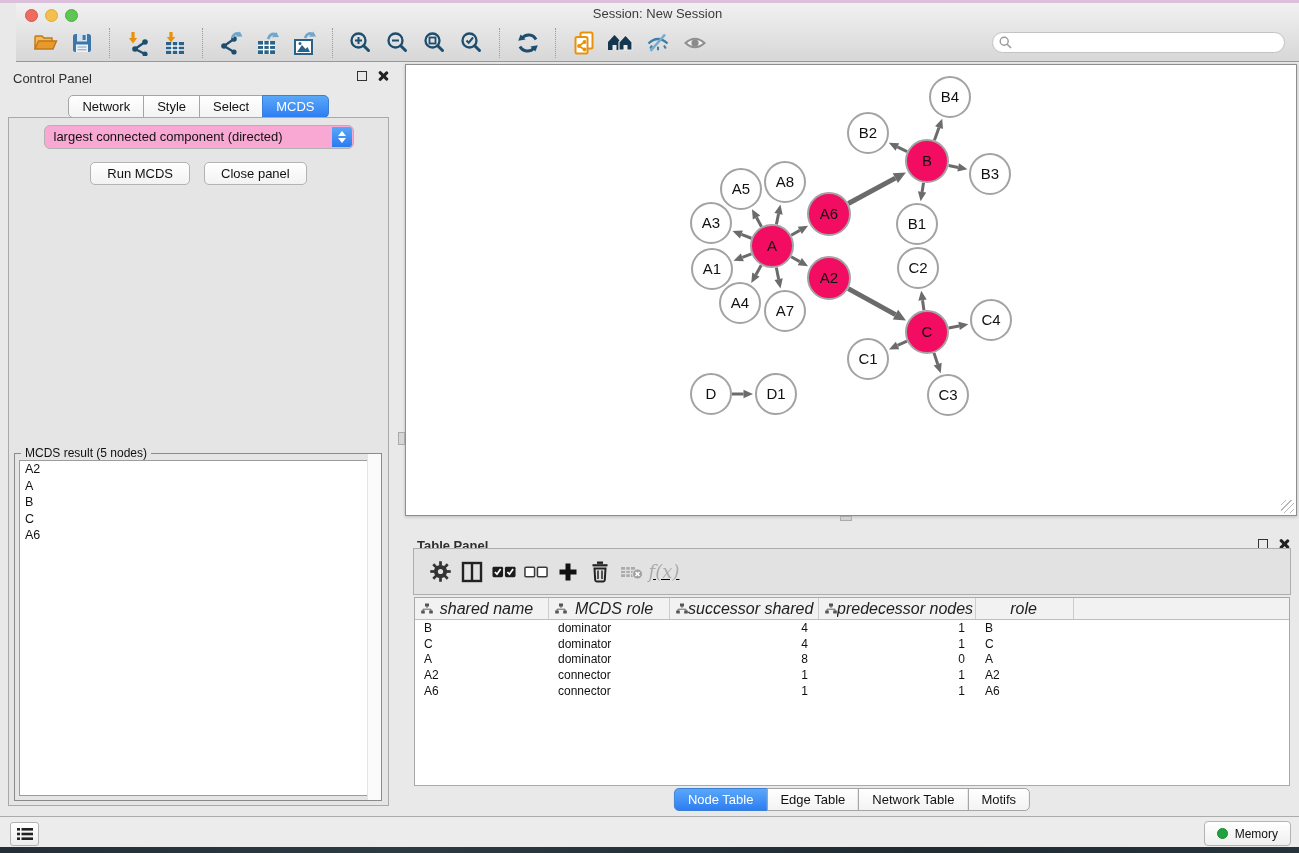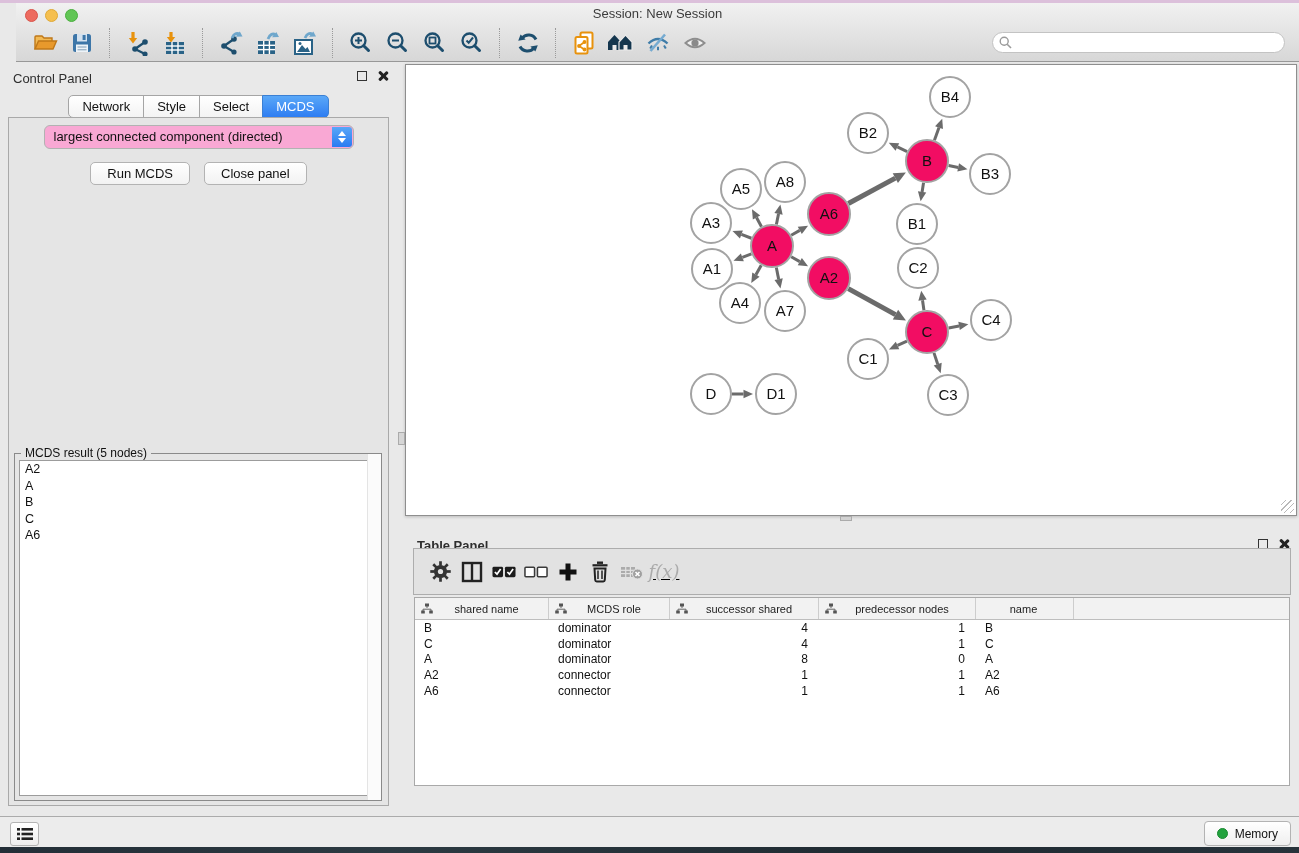--- a/index.html
+++ b/index.html
@@ -77,21 +77,21 @@
   .table-panel{position:absolute;left:405px;top:518px;width:894px;height:298px;}
   .tp-title{position:absolute;left:12px;top:8px;}
   .tp-head{position:absolute;left:0;top:12px;width:100%;height:28px;font-weight:bold;}
   .tp-toolbar{position:absolute;left:8px;right:8px;top:30px;height:47px;background:#E2E2E2;
               border:1px solid #ADADAD;display:flex;align-items:center;padding-left:14px;box-sizing:border-box;}
   .tp-tool{display:flex;align-items:center;justify-content:center;width:24px;height:26px;margin-right:8px;text-decoration:underline;}
   .fx{font-family:"DejaVu Serif",serif;font-style:italic;font-size:18px;color:#ABABAB;}
   .tbl{position:absolute;left:9px;right:9px;top:79px;height:187px;background:#fff;border:1px solid #A9A9A9;overflow:hidden;}
   .thead{display:flex;height:22px;background:#F2F2F2;border-bottom:1px solid #BEBEBE;box-sizing:border-box;}
   .th{display:flex;align-items:center;box-sizing:border-box;border-right:1px solid #CDCDCD;
-      font-size:11px;color:#222;padding-left:6px;}
+      font-size:16px;color:#222;padding-left:6px;font-style:italic;}
   .th .th-label{flex:1;text-align:center;padding-right:8px;white-space:nowrap;overflow:hidden;}
   .tr{display:flex;height:15.8px;align-items:center;font-size:12px;color:#111;}
   .td{box-sizing:border-box;white-space:nowrap;overflow:hidden;}
   .td.left{padding-left:9px;text-align:left;}
   .td.right{padding-right:11px;text-align:right;}
   .tp-tabs{position:absolute;left:50%;transform:translateX(-50%);top:270px;}
   
   .statusbar{position:absolute;left:0;top:816px;width:100%;height:31px;background:#ECECEC;
              border-top:1px solid #ABABAB;box-sizing:border-box;}
   .list-btn{position:absolute;left:10px;top:5px;width:27px;height:22px;background:linear-gradient(#FFF,#EDEDED);
@@ -565,21 +565,21 @@
           <div class="th" style="width: 157px;">
             <svg width="12" height="11" viewBox="0 0 12 11">
               <path d="M6 3 V5 M2 8 V6.2 H10 V8" fill="none" stroke="#666" stroke-width="1"></path>
               <rect x="4" y="0.5" width="4" height="3" fill="#555"></rect>
               <rect x="0.2" y="7.5" width="3.6" height="3" fill="#555"></rect>
               <rect x="8.2" y="7.5" width="3.6" height="3" fill="#555"></rect>
             </svg>
             <span class="th-label">predecessor nodes</span>
           </div>
           <div class="th" style="width: 98px;">
-            <span class="th-label">name</span>
+            <span class="th-label">role</span>
           </div>
         </div>
       <div class="tbody">
           <div class="tr">
             <div class="td left" style="width: 134px;">B</div>
             <div class="td left" style="width: 121px;">dominator</div>
             <div class="td right" style="width: 149px;">4</div>
             <div class="td right" style="width: 157px;">1</div>
             <div class="td left" style="width: 98px;">B</div>
           </div>
@@ -606,20 +606,26 @@
           </div>
           <div class="tr">
             <div class="td left" style="width: 134px;">A6</div>
             <div class="td left" style="width: 121px;">connector</div>
             <div class="td right" style="width: 149px;">1</div>
             <div class="td right" style="width: 157px;">1</div>
             <div class="td left" style="width: 98px;">A6</div>
           </div>
         </div>
     </div>
+    <div class="tp-tabs seg">
+        <div class="tab active">Node Table</div>
+        <div class="tab">Edge Table</div>
+        <div class="tab">Network Table</div>
+        <div class="tab">Motifs</div>
+      </div>
   </div>
 
   <div class="statusbar">
     <div class="list-btn">
       <svg width="16" height="14" viewBox="0 0 16 14">
         <g fill="#222">
           <rect x="0" y="1" width="3" height="2.6"></rect>
             <rect x="4.5" y="1" width="11.5" height="2.6"></rect>
           <rect x="0" y="5.7" width="3" height="2.6"></rect>
             <rect x="4.5" y="5.7" width="11.5" height="2.6"></rect>

